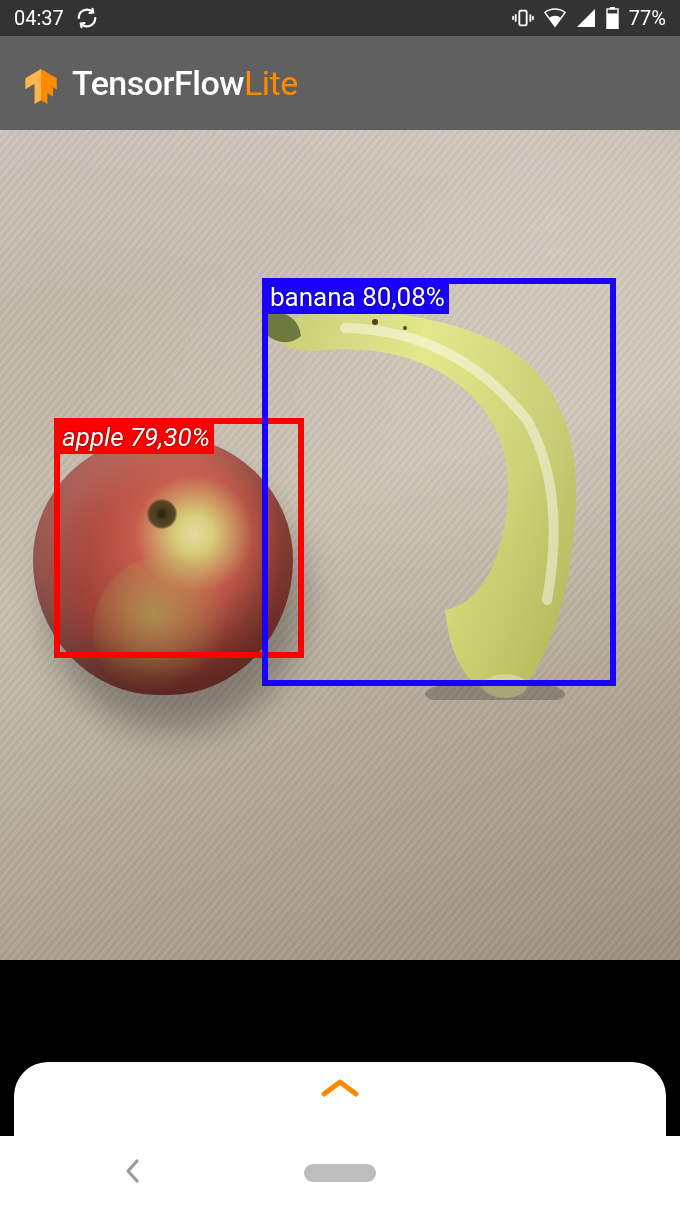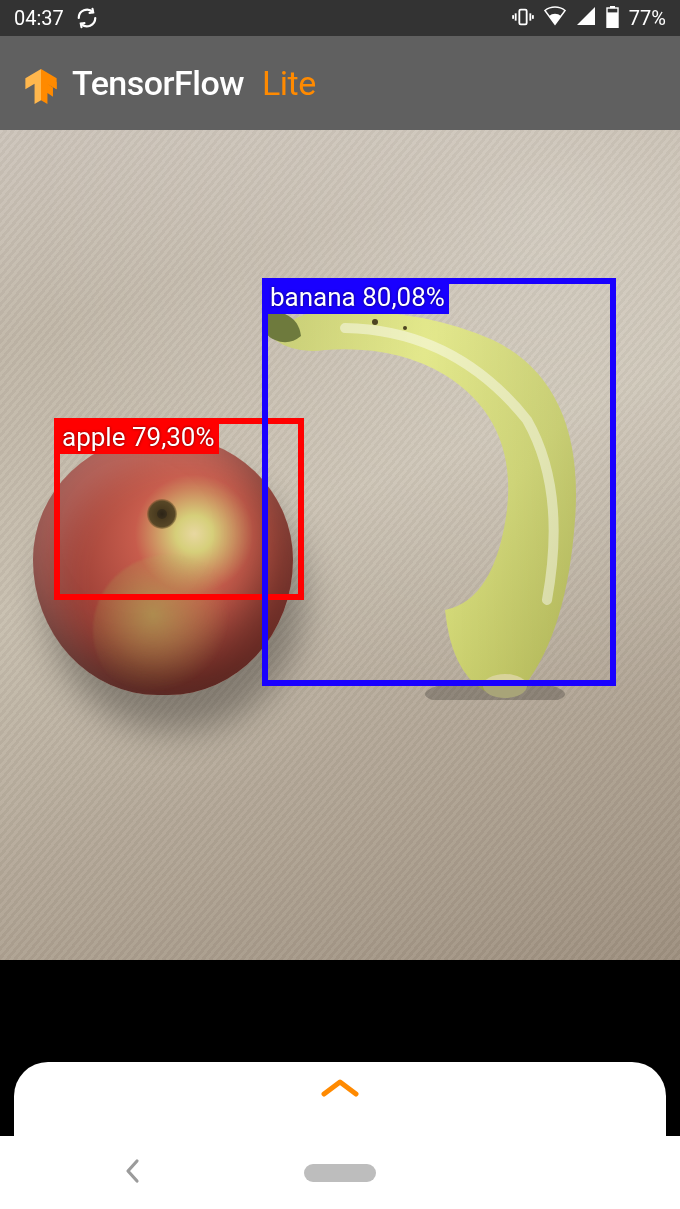--- a/index.html
+++ b/index.html
@@ -6,31 +6,31 @@
   html, body { width: 680px; height: 1209px; overflow: hidden; font-family: Roboto, Arial, sans-serif; background: #000; }
   .screen { position: relative; width: 680px; height: 1209px; background: #000; }
 
   
   .status-bar {
     position: absolute; top: 0; left: 0; width: 100%; height: 36px;
     background: #333333; color: #fff; display: flex; align-items: center;
     justify-content: space-between; padding: 0 14px; font-size: 20px; z-index: 50;
   }
   .status-left { display: flex; align-items: center; gap: 12px; }
-  .status-right { display: flex; align-items: flex-start; gap: 10px; }
+  .status-right { display: flex; align-items: center; gap: 10px; }
   .status-bar svg { display: block; }
 
   
   .app-header {
     position: absolute; top: 36px; left: 0; width: 100%; height: 94px;
     background: #606060; display: flex; align-items: center; padding-left: 18px; z-index: 40;
   }
   .logo { display: flex; align-items: center; gap: 8px; }
   .logo-text { font-size: 34px; font-weight: 500; color: #fff; letter-spacing: -0.5px;}
-  .logo-text .accent { color: #ff8a00; font-weight: 400; margin-left: 18px;}
+  .logo-text .accent { color: #ff8a00; font-weight: 400;}
 
   
   .viewfinder {
     position: absolute; top: 130px; left: 0; width: 680px; height: 830px;
     background: linear-gradient(160deg,#cdc5bb 0%, #c1b7a8 20%, #c8bfaf 45%, #b3a797 70%, #9e907f 100%);
     overflow: hidden;
   }
   
   .viewfinder::before{
     content:""; position:absolute; inset:0;
@@ -202,21 +202,21 @@
 
         <ellipse cx="240" cy="424" rx="70" ry="14" fill="rgba(0,0,0,0.22)"></ellipse>
 
         <circle cx="120" cy="52" r="3" fill="#4d4422"></circle>
         <circle cx="150" cy="58" r="2" fill="#4d4422"></circle>
       </svg>
     </div>
 
     <div class="apple"></div>
 
-    <div class="bbox" id="bbox-0" style="left: 54px; top: 288px; width: 250px; height: 182px; border-color: rgb(255, 0, 0);">
+    <div class="bbox" id="bbox-0" style="left: 54px; top: 288px; width: 250px; height: 240px; border-color: rgb(255, 0, 0); font-style: italic;">
       <span class="label" id="bbox-0-label" style="background: rgb(255, 0, 0);">apple 79,30%</span>
     </div>
 
     <div class="bbox" id="bbox-1" style="left: 262px; top: 148px; width: 354px; height: 408px; border-color: rgb(25, 0, 255);">
       <span class="label" id="bbox-1-label" style="background: rgb(25, 0, 255);">banana 80,08%</span>
     </div>
 
   </div>
 
   <div class="bottom-black"></div>

